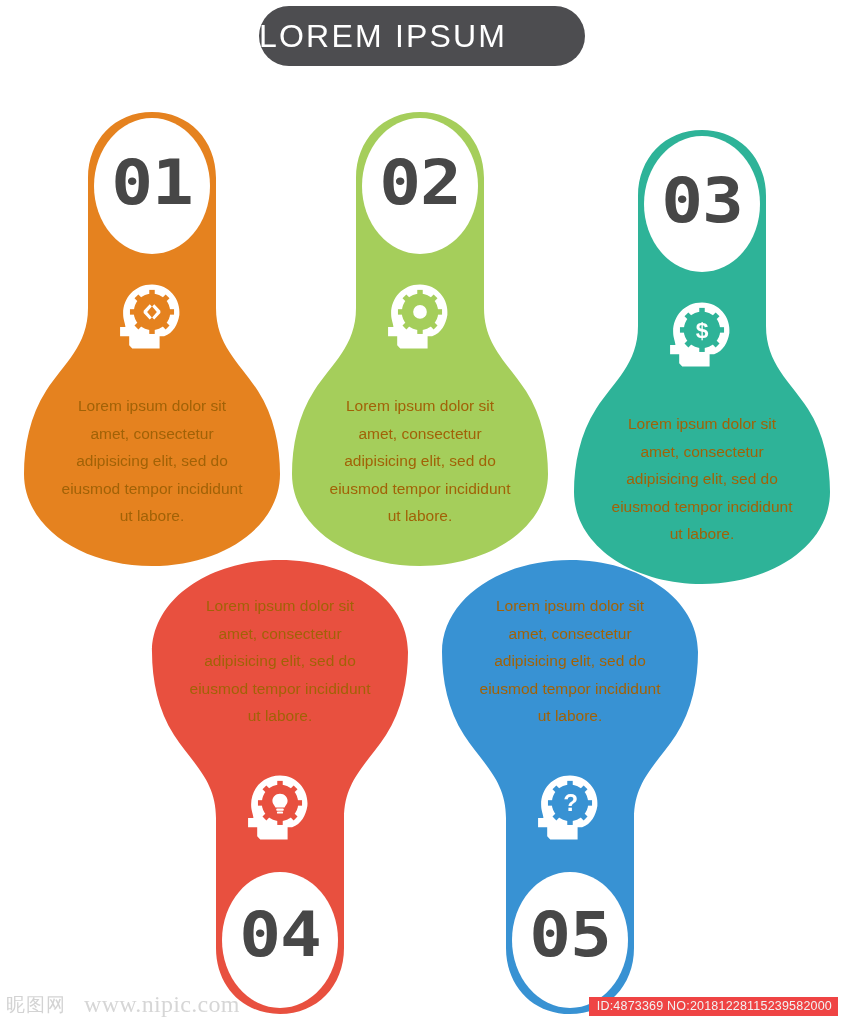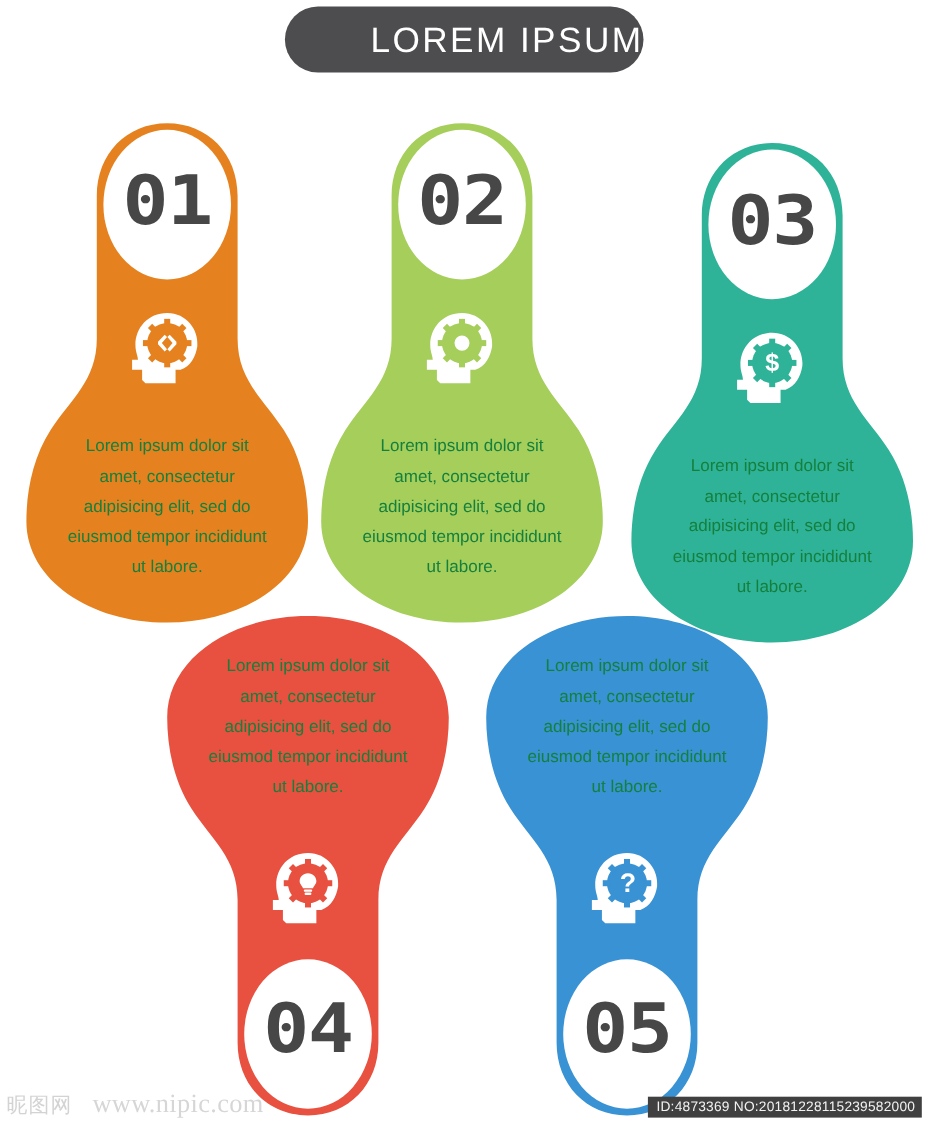--- a/index.html
+++ b/index.html
@@ -23,21 +23,21 @@
   #title-pill {
     position: absolute;
     left: 259px;
     top: 6px;
     width: 326px;
     height: 60px;
     border-radius: 30px;
     background: #4d4d50;
     display: flex;
     align-items: center;
-    justify-content: flex-end;
+    justify-content: flex-start;
   }
   #title-text {
     color: #ffffff;
     font-size: 32px;
     letter-spacing: 2.2px;
     font-weight: 400;
     font-family: "Liberation Sans", sans-serif;
     white-space: nowrap;
   }
 
@@ -62,21 +62,21 @@
     letter-spacing: -1px;
     line-height: 1;
     transform: scaleX(1.12);
   }
 
   
   .para {
     position: absolute;
     width: 100%;
     text-align: center;
-    color: #15803d;
+    color: #a16207;
     font-size: 15.5px;
     line-height: 27.5px;
     font-family: "Liberation Sans", sans-serif;
     white-space: pre-line;
   }
 
   
   .icon-wrap {
     position: absolute;
     width: 100%;
@@ -103,21 +103,21 @@
   #watermark-url {
     font-family: "Liberation Serif", serif;
     font-size: 24px;
     color: #bdbdbd;
     letter-spacing: .3px;
   }
   #id-strip {
     position: absolute;
     right: 4px;
     bottom: 8px;
-    background: #404040;
+    background: #ef4444;
     color: #f2f2f2;
     font-family: "Liberation Sans", sans-serif;
     font-size: 12.5px;
     padding: 2px 6px 3px 8px;
     letter-spacing: .2px;
     white-space: nowrap;
     margin-top: 31px;
   }
 </style>
 </head>

